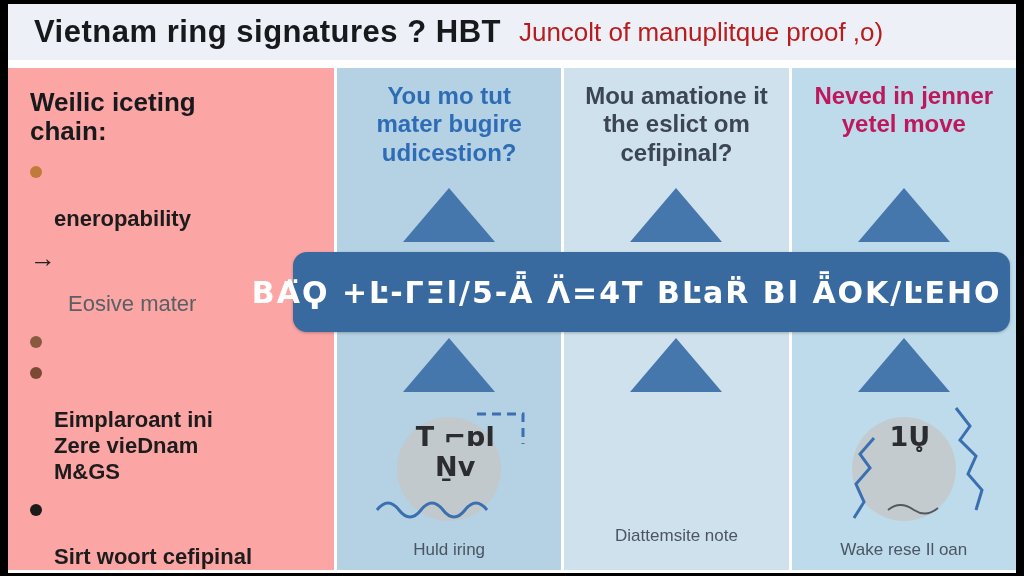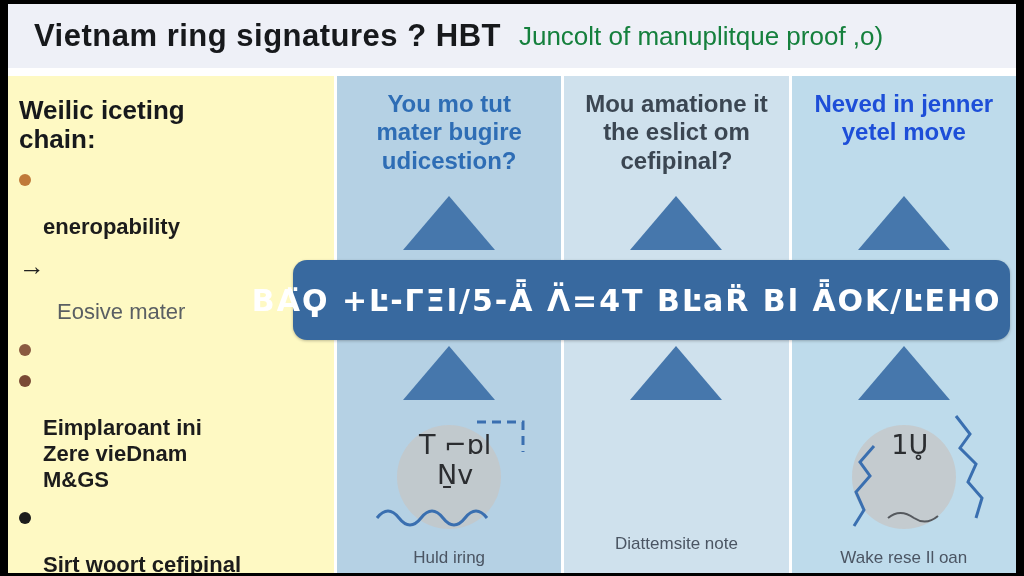--- a/index.html
+++ b/index.html
@@ -10,55 +10,55 @@
     background:#ffffff;
     border-left:8px solid #000;
     border-right:8px solid #000;
     border-top:4px solid #000;
     border-bottom:3px solid #000;
     font-family:"Liberation Sans", sans-serif;
     overflow:hidden;
   }
   
   .header{
-    height:64px;
+    height:56px;
     background:#eef0f7;
     display:flex;
     align-items:center;
     gap:18px;
     padding:0 20px 0 26px;
     box-sizing:border-box;
   }
   .header .title{
     font-size:31px;
     font-weight:700;
     color:#17191c;
     letter-spacing:.5px;
     white-space:nowrap;
   }
   .header .subtitle{
     font-size:26px;
     font-weight:400;
-    color:#15803d;
+    color:#b91c1c;
     white-space:nowrap;
     overflow:hidden;
   }
   
   .main{
     position:relative;
     display:flex;
     gap:3px;
     margin-top:8px;
     height:502px;
   }
   .sidebar{
     width:326px;
-    background:#fef9c3;
-    box-sizing:border-box;
-    padding:20px 16px 10px 11px;
+    background:#fca5a5;
+    box-sizing:border-box;
+    padding:20px 16px 10px 22px;
     flex:none;
   }
   .sidebar .sb-heading{
     font-size:26px;
     font-weight:700;
     color:#17191c;
     line-height:1.12;
     max-width:200px;
     margin-bottom:12px;
   }
@@ -139,21 +139,21 @@
   .blob{
     position:absolute;left:50%;top:50%;
     transform:translate(-50%,-50%);
     width:104px;height:104px;border-radius:50%;
     background:#c6c6c6;opacity:.75;
   }
   .glyph{
     position:absolute;left:12px;right:0;top:24px;
     text-align:center;
     font-family:"DejaVu Sans", sans-serif;
-    font-size:27px;font-weight:400;color:#2b2d30;
+    font-size:27px;font-weight:700;color:#2b2d30;
     line-height:1.1;
     white-space:pre-line;
     z-index:2;
   }
   .sketch svg{position:absolute;left:0;top:0;z-index:1;}
   .sketch-box{
     position:absolute;left:14px;top:18px;
     width:168px;height:92px;
     border:3px dashed #3a6fb0;
     box-sizing:border-box;
@@ -229,21 +229,21 @@
 
     <div class="col col2">
       <div class="col-heading" style="color: rgb(59, 70, 82);">Mou amatione it the eslict om cefipinal?</div>
       <div class="tri-up" style="border-bottom-color: rgb(70, 119, 172);"></div>
       <div class="band-spacer"></div>
       <div class="tri-up" style="border-bottom-color: rgb(70, 119, 172);"></div>
       <div class="caption">Diattemsite note</div>
     </div>
 
     <div class="col col3">
-      <div class="col-heading" style="color: #1d4ed8;">Neved in jenner yetel move</div>
+      <div class="col-heading" style="color: #be185d;">Neved in jenner yetel move</div>
       <div class="tri-up" style="border-bottom-color: rgb(70, 119, 172);"></div>
       <div class="band-spacer"></div>
       <div class="tri-up" style="border-bottom-color: rgb(70, 119, 172);"></div>
       <div class="sketch">
         <div class="blob"></div>
         <svg width="200" height="142">
           <path d="M152,10 l14,18 l-10,14 l16,16 l-8,18 l14,16 l-6,20" fill="none" stroke="#3a6fb0" stroke-width="3"></path>
           <path d="M70,40 l-14,16 l10,14 l-14,16 l8,18 l-10,16" fill="none" stroke="#3a6fb0" stroke-width="3"></path>
           <path d="M84,112 q12,-10 26,0 q12,8 24,-2" fill="none" stroke="#55595e" stroke-width="2"></path>
         </svg>

